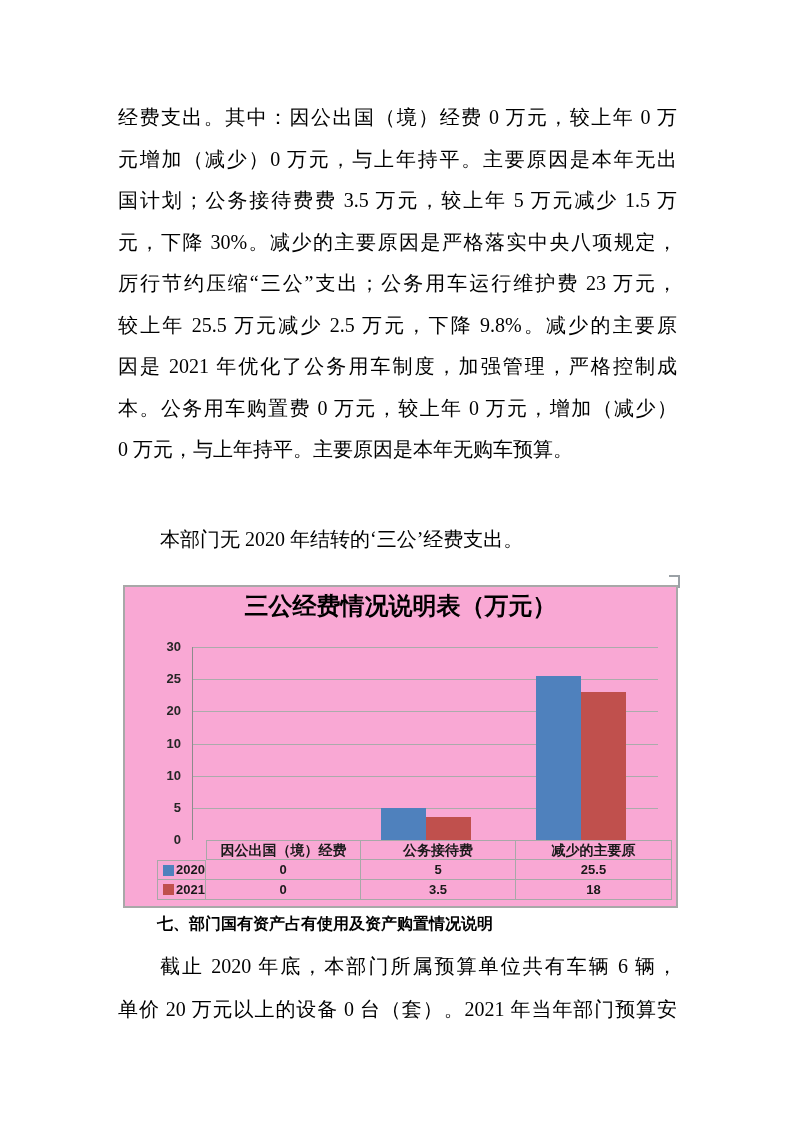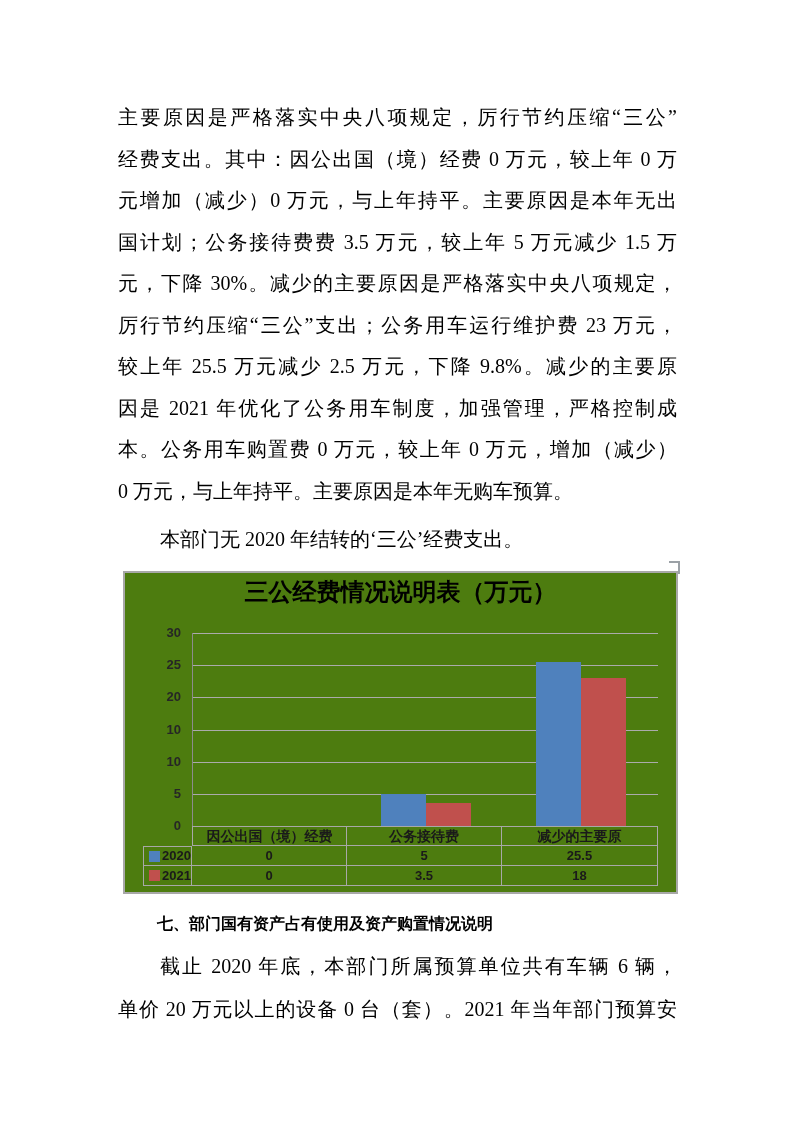--- a/index.html
+++ b/index.html
@@ -15,22 +15,22 @@
     height:41.5px; line-height:41.5px;
     text-align:justify; text-align-last:justify; text-justify:inter-character;
     overflow:hidden; white-space:nowrap;
   }
   .textcol2 .tline { height:43px; line-height:43px; }
   .ind { text-indent:42px; }
   .noj { text-align-last:left; }
   .heading { font-weight:bold; font-size:16px; line-height:43px; height:43px; text-indent:39px; }
   
   .chartbox {
-    position:absolute; left:123px; top:571px; width:555px; height:323px;
-    border:2px solid #a8a8a8; box-sizing:border-box; background:#4d7c0f;
+    position:absolute; left:123px; top:585px; width:555px; height:323px;
+    border:2px solid #a8a8a8; box-sizing:border-box; background:#f9a8d4;
   }
   .anchor-mark {
     position:absolute; top:-12px; right:-4px; width:9px; height:11px;
     border-top:2px solid #9ba1a6; border-right:2px solid #9ba1a6;
   }
   .chart-title {
     margin-top:2px; text-align:center; font-weight:bold; font-size:24px; line-height:34px;
     font-family:"Liberation Serif", serif;
   }
   .plot-row { display:flex; margin-top:24px; height:193px; }
@@ -39,41 +39,40 @@
     position:absolute; right:11px; height:20px; line-height:20px;
     font-family:"Liberation Sans", sans-serif; font-size:13px; font-weight:bold; color:#262626;margin-top:10px;
   }
   .plot { position:relative; width:466px; flex:none; border-left:1px solid #8c8c8c; box-sizing:border-box; }
   .gline { position:absolute; left:0; right:0; height:1px; background:#ababab; z-index:1; }
   .cats { position:absolute; left:0; right:0; top:0; bottom:0; display:flex; z-index:2; }
   .cat { flex:1; display:flex; align-items:flex-end; justify-content:center; }
   .bar { width:45px; flex:none; }
   .ctable {
     display:grid; grid-template-columns:49px 155px 155px 156px; grid-auto-rows:20px;
-    margin-left:18px; width:437px;
+    margin-left:32px; width:437px;
     font-family:"Liberation Sans", sans-serif; font-size:13px; font-weight:bold; color:#1a1a1a;
   }
   .tc {
     display:flex; align-items:center; justify-content:center; box-sizing:border-box;
     border:0 solid #a8a8a8; line-height:18px; overflow:hidden;
   }
   .th { border-top-width:1px; border-right-width:1px; border-bottom-width:1px; font-size:14px; }
   .th.first { border-left-width:1px; }
   .legend { justify-content:flex-start; padding-left:5px; border-left-width:1px; border-right-width:1px; border-bottom-width:1px; }
   .legend.firstrow { border-top-width:1px; }
   .val { border-right-width:1px; border-bottom-width:1px; }
   .sw { width:11px; height:11px; margin-right:2px; display:inline-block; flex:none; }
 </style>
 </head>
 <body>
 
 <div class="page">
 
   <div class="textcol">
-      <div class="tline">主要原因是严格落实中央八项规定，厉行节约压缩“三公”</div>
       <div class="tline">经费支出。其中：因公出国（境）经费 0 万元，较上年 0 万</div>
       <div class="tline">元增加（减少）0 万元，与上年持平。主要原因是本年无出</div>
       <div class="tline">国计划；公务接待费费 3.5 万元，较上年 5 万元减少 1.5 万</div>
       <div class="tline">元，下降 30%。减少的主要原因是严格落实中央八项规定，</div>
       <div class="tline">厉行节约压缩“三公”支出；公务用车运行维护费 23 万元，</div>
       <div class="tline">较上年 25.5 万元减少 2.5 万元，下降 9.8%。减少的主要原</div>
       <div class="tline">因是 2021 年优化了公务用车制度，加强管理，严格控制成</div>
       <div class="tline">本。公务用车购置费 0 万元，较上年 0 万元，增加（减少）</div>
       <div class="tline noj">0 万元，与上年持平。主要原因是本年无购车预算。</div>
     </div>

